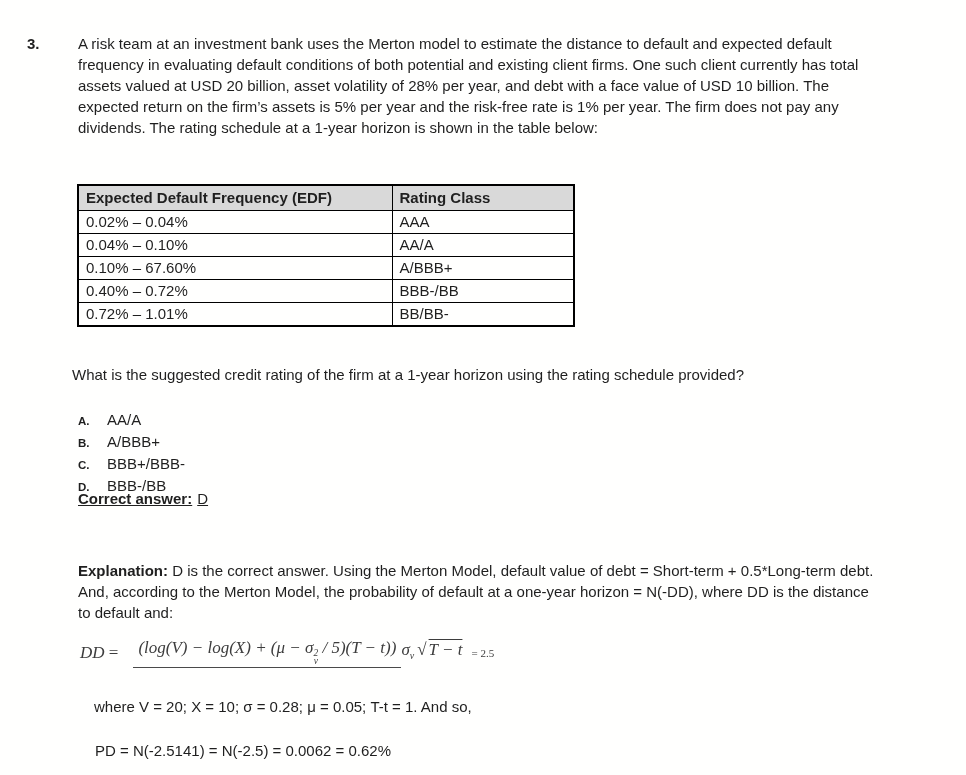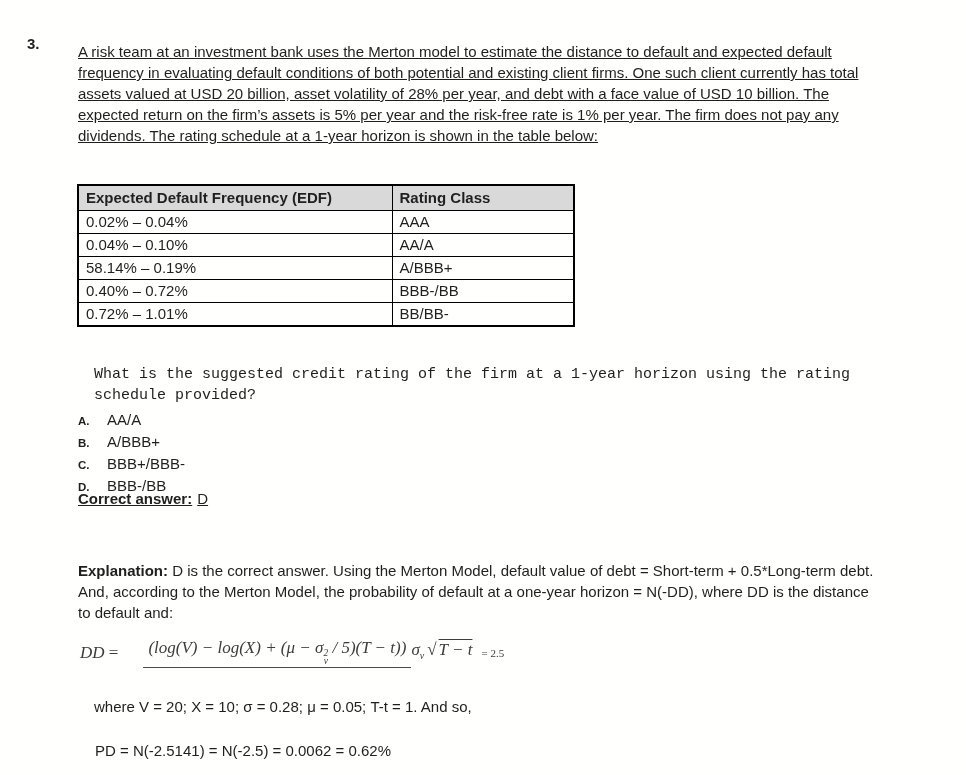--- a/index.html
+++ b/index.html
@@ -10,21 +10,21 @@
     font-size:15px; line-height:21px;
     color:#1f1f1f;
   }
   #page { position:relative; width:966px; height:775px; overflow:hidden; }
 
   .q-num {
     position:absolute; left:27px; top:33px;
     font-weight:bold;
   }
   .q-text {
-    position:absolute; left:78px; top:41px; width:805px;text-decoration:underline;
+    position:absolute; left:78px; top:33px; width:805px;
   }
 
   table.edf-table {
     position:absolute; left:77px; top:184px;
     border-collapse:collapse; table-layout:fixed;
     width:498px;
     border:2px solid #000;
     font-size:15px;
   }
   table.edf-table th, table.edf-table td {
@@ -35,21 +35,21 @@
     font-weight:normal;
     overflow:hidden; white-space:nowrap;
   }
   table.edf-table th {
     font-weight:bold;
     background:#d9d9d9;
     padding-top:2px; padding-bottom:3px;
   }
   .col-edf { width:314px; }
 
-  .prompt { position:absolute; left:94px; top:364px; width:820px;font-family:Liberation Mono, monospace; }
+  .prompt { position:absolute; left:72px; top:364px; width:820px; }
 
   .options { position:absolute; left:78px; top:409px; }
   .option { display:flex; height:22px; align-items:baseline; }
   .opt-letter {
     font-weight:bold; font-size:11.5px;
     width:29px; flex:0 0 29px;
   }
   .opt-text { }
 
   .answer { position:absolute; left:78px; top:488px;text-decoration:underline; }
@@ -60,21 +60,21 @@
   .explanation .lbl { font-weight:bold; }
 
   .formula {
     position:absolute; left:80px; top:638px;
     font-family:"Liberation Serif", serif;
     font-style:italic;
     font-size:17px; line-height:20px;
     color:#3d3d3d;
     display:flex; align-items:center;
   }
-  .f-lhs { margin-right:25px; white-space:pre; }
+  .f-lhs { margin-right:15px; white-space:pre; }
   .f-eq { font-style:normal; }
   .frac { display:inline-flex; text-align:center; }
   .frac .num { padding:0 5px 2px 5px; border-bottom:1.5px solid #4a4a4a; white-space:nowrap; }
   .frac .den { padding-top:2px; }
   .ss {
     display:inline-flex; flex-direction:column;
     font-size:9.5px; line-height:8px;
     vertical-align:-3px; text-align:center;
   }
   .dsub { font-size:10px; }
@@ -108,21 +108,21 @@
     <tbody>
       <tr>
         <td>0.02% – 0.04%</td>
         <td>AAA</td>
       </tr>
       <tr>
         <td>0.04% – 0.10%</td>
         <td>AA/A</td>
       </tr>
       <tr>
-        <td>58.14% – 0.19%</td>
+        <td>0.10% – 67.60%</td>
         <td>A/BBB+</td>
       </tr>
       <tr>
         <td>0.40% – 0.72%</td>
         <td>BBB-/BB</td>
       </tr>
       <tr>
         <td>0.72% – 1.01%</td>
         <td>BB/BB-</td>
       </tr>

